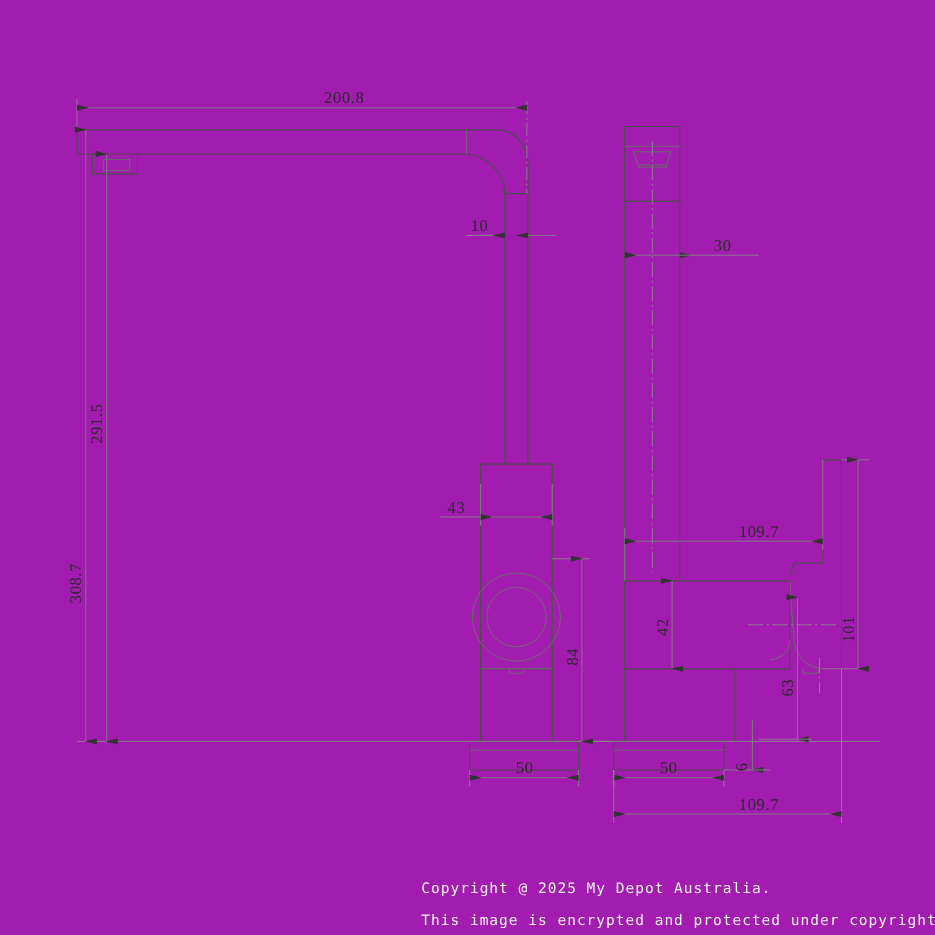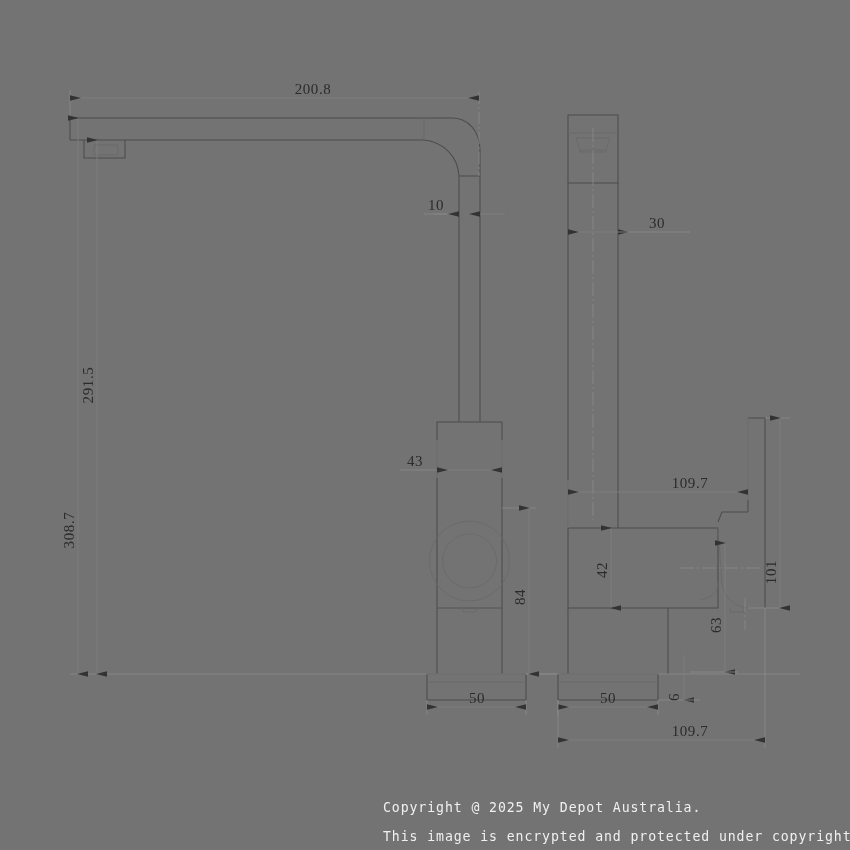--- a/index.html
+++ b/index.html
@@ -8,21 +8,21 @@
     padding: 0;
     background: #ffffff;
   }
   body {
     font-family: "Liberation Serif", serif;
   }
   #sheet {
     position: relative;
     width: 850px;
     height: 850px;
-    background: #737373;
+    background: #a21caf;
     overflow: hidden;
   }
   #drawing-svg {
     position: absolute;
     left: 0;
     top: 0;
     width: 850px;
     height: 850px;
   }
   .obj      { fill: none; stroke: #4d4d4d; stroke-width: 1.05; }

